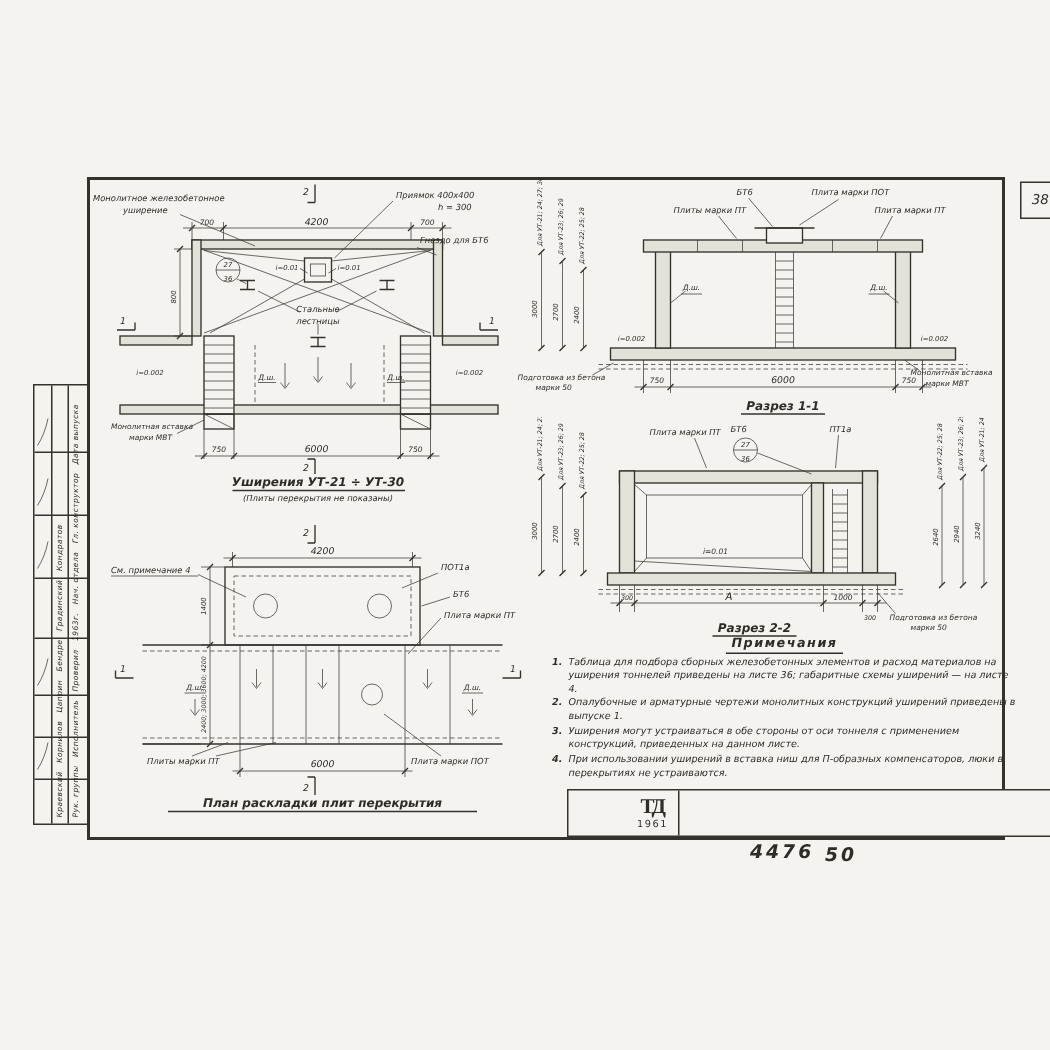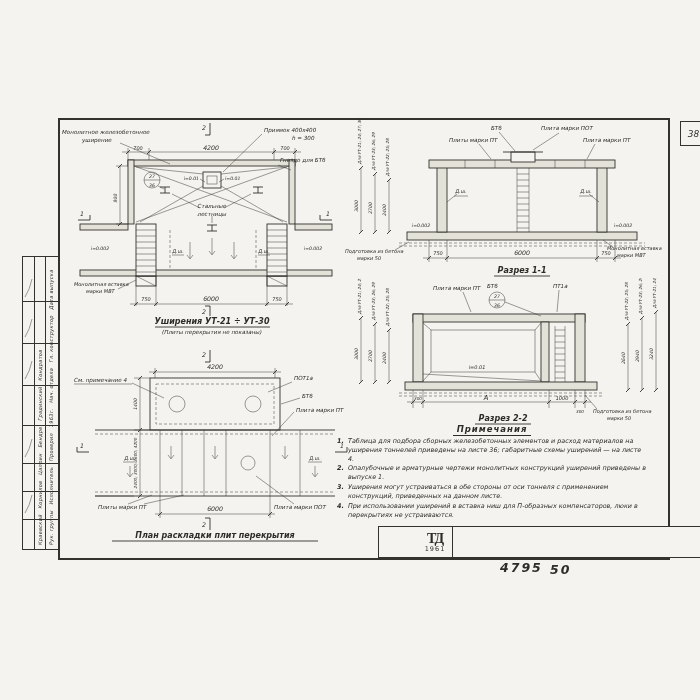--- a/index.html
+++ b/index.html
@@ -17,21 +17,21 @@
   .t40{font-size:4.2px;} .t45{font-size:4.6px;} .t5{font-size:5px;}
   .t55{font-size:5.6px;} .t6{font-size:6.2px;} .t65{font-size:6.8px;}
   .t8{font-size:8px;font-weight:bold;}
   .mid{text-anchor:middle;} .end{text-anchor:end;}
   .ln{stroke:#34322c;stroke-width:0.9;fill:none;}
   .tn{stroke:#3c3a34;stroke-width:0.5;fill:none;}
   .dash{stroke-dasharray:3 2;}
   .fillc{fill:#e3e2d9;stroke:#34322c;stroke-width:0.9;}
   .fillw{fill:#f4f3ef;stroke:#34322c;stroke-width:0.9;}
   
-  #notes{left:337px;top:424px;width:310px;}
+  #notes{left:368px;top:424px;width:310px;}
   #notes .ntitle{text-align:center;font-style:italic;font-weight:bold;font-size:8.5px;letter-spacing:1px;margin-bottom:3px;}
   #notes .ntitle span{border-bottom:1px solid #2e2c27;padding:0 4px 1px 4px;}
   .nitem{display:flex;font-style:italic;font-size:6.4px;line-height:1.38;margin-bottom:1px;}
   .nitem .nn{width:11px;flex:none;font-weight:bold;}
   .nitem .nt{flex:1;}
   
   #tblock{left:378px;top:526px;width:288px;height:30px;border:1.8px solid #34322c;display:flex;background:#f4f3ef;padding-left:39px;}
   #tb-logo{width:34px;border-right:1.6px solid #34322c;display:flex;flex-direction:column;align-items:center;justify-content:center;}
   #tb-logo .lg{font-family:"Liberation Serif",serif;font-weight:bold;font-size:14px;line-height:13px;letter-spacing:-1px;}
   #tb-logo .yr{font-size:6.5px;letter-spacing:1px;}
@@ -336,21 +336,21 @@
 </div>
 
 <div class="abs" id="tblock">
   <div id="tb-logo">
     <div class="lg">ТД</div>
     <div class="yr">1961</div>
   </div>
 </div>
 
 <div class="abs" id="corner38">38</div>
-<div class="abs archnum" style="left:500px;top:560px;">4795</div>
+<div class="abs archnum" style="left:500px;top:560px;">4476</div>
 <div class="abs archnum" style="left:550px;top:562px;">50</div>
 
 <div class="abs" id="stamp">
   <div class="sline-v" style="left:11px;"></div>
   <div class="sline-v" style="left:22px;"></div>
   <div class="sline-h" style="top:44px;"></div>
   <div class="sline-h" style="top:86px;"></div>
   <div class="sline-h" style="top:128px;"></div>
   <div class="sline-h" style="top:168px;"></div>
   <div class="sline-h" style="top:206px;"></div>

